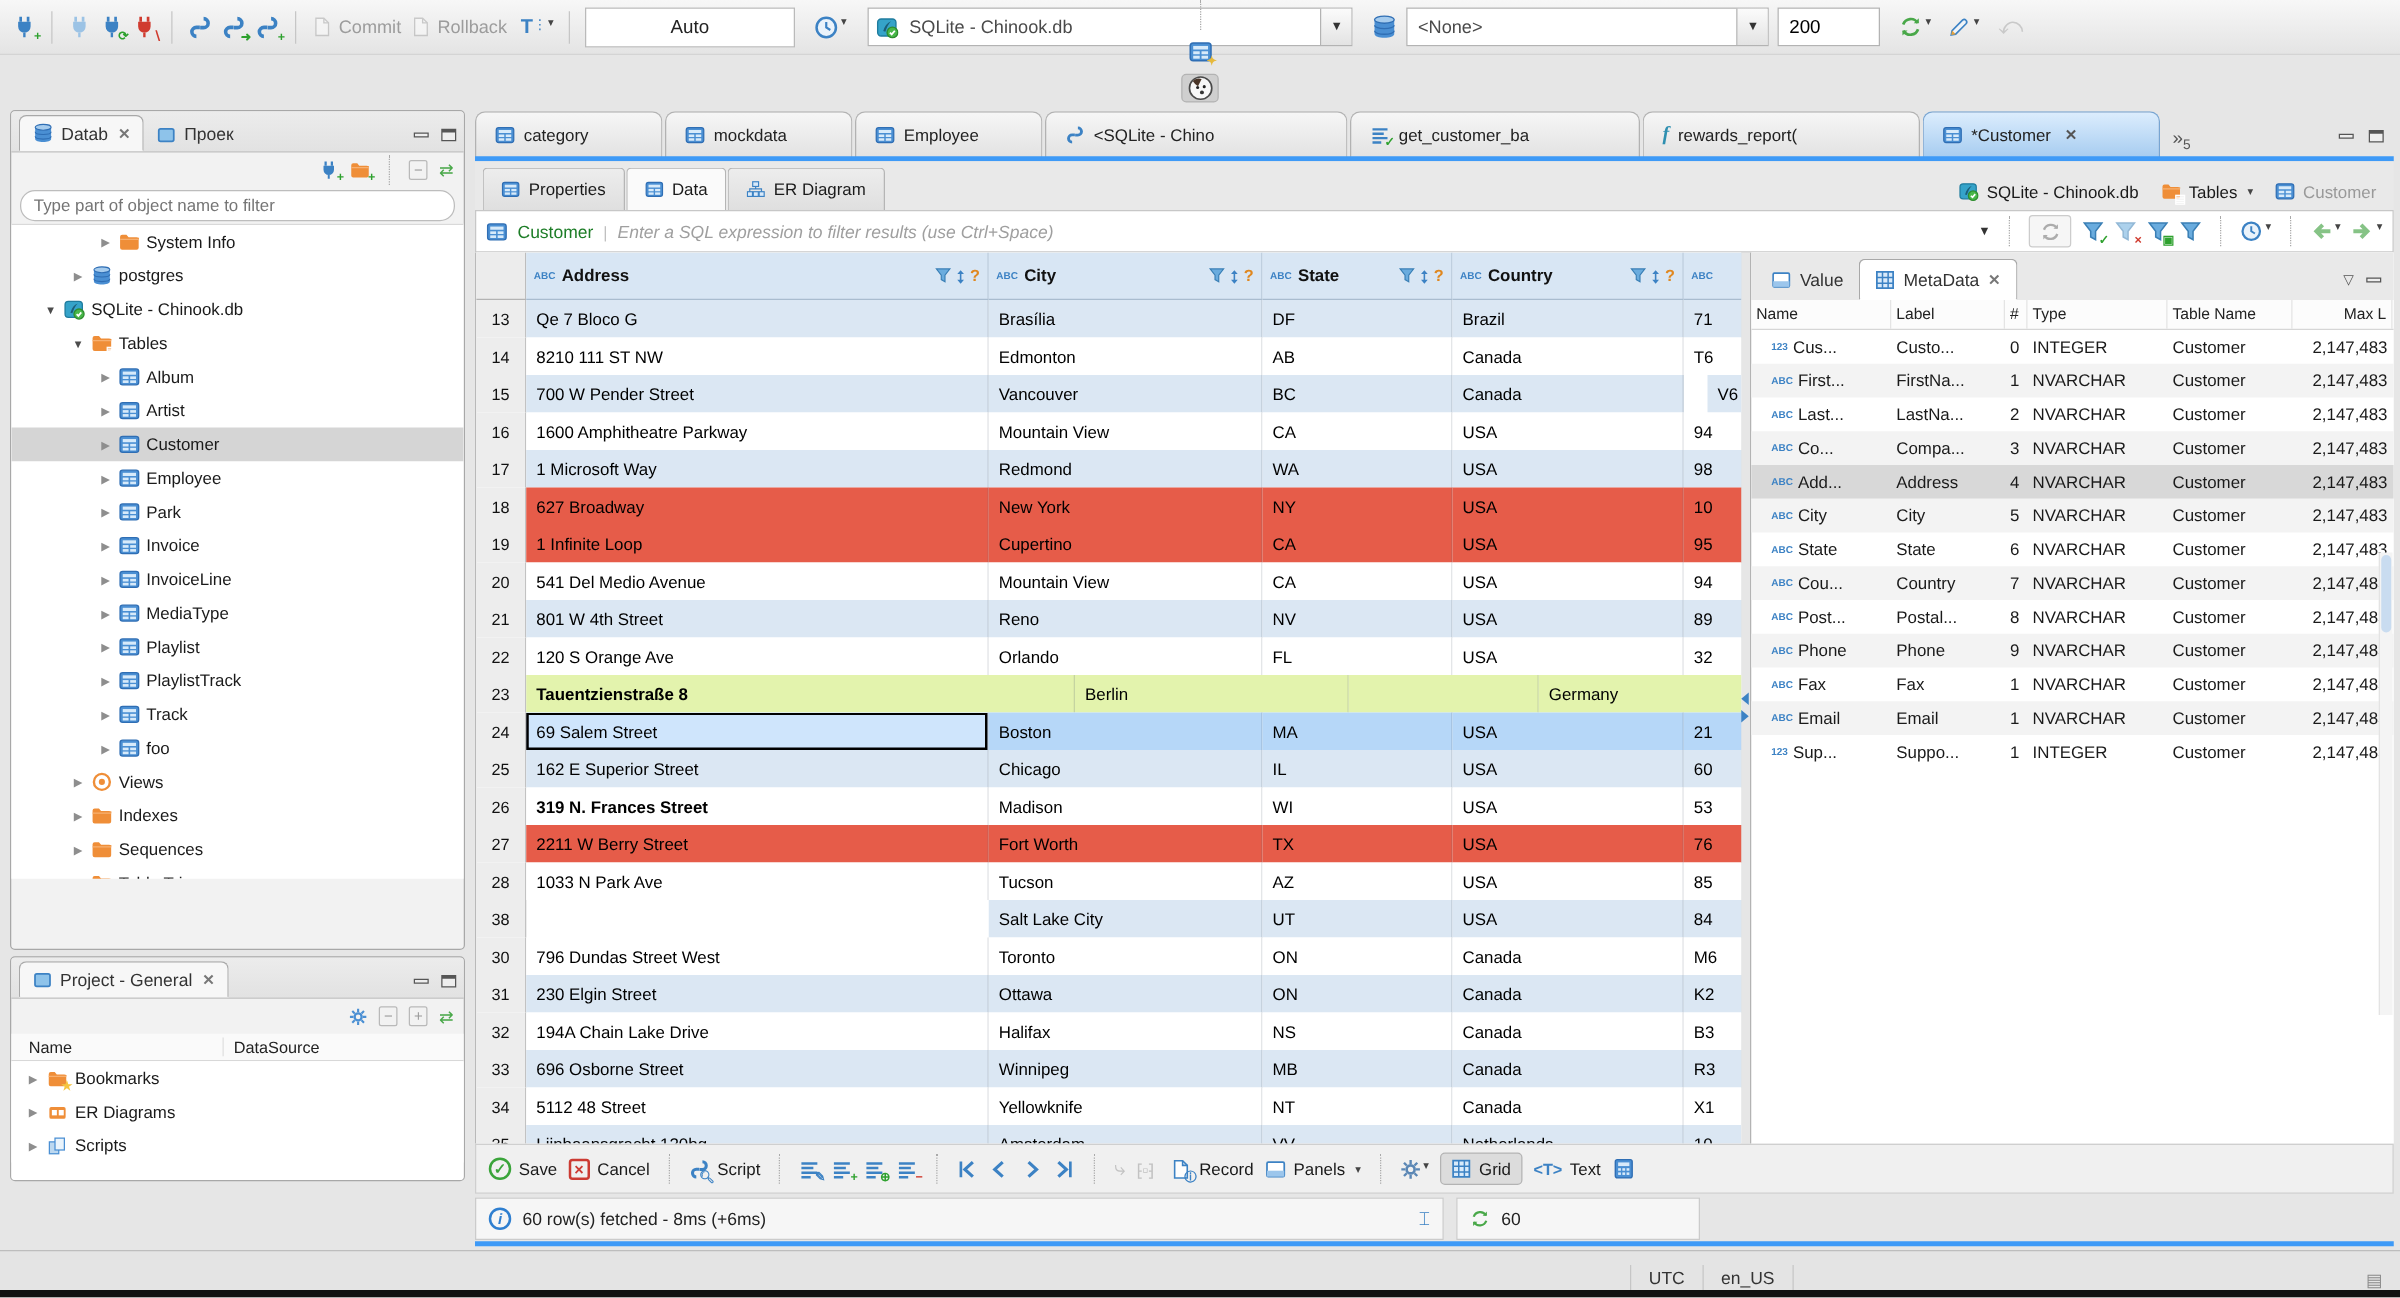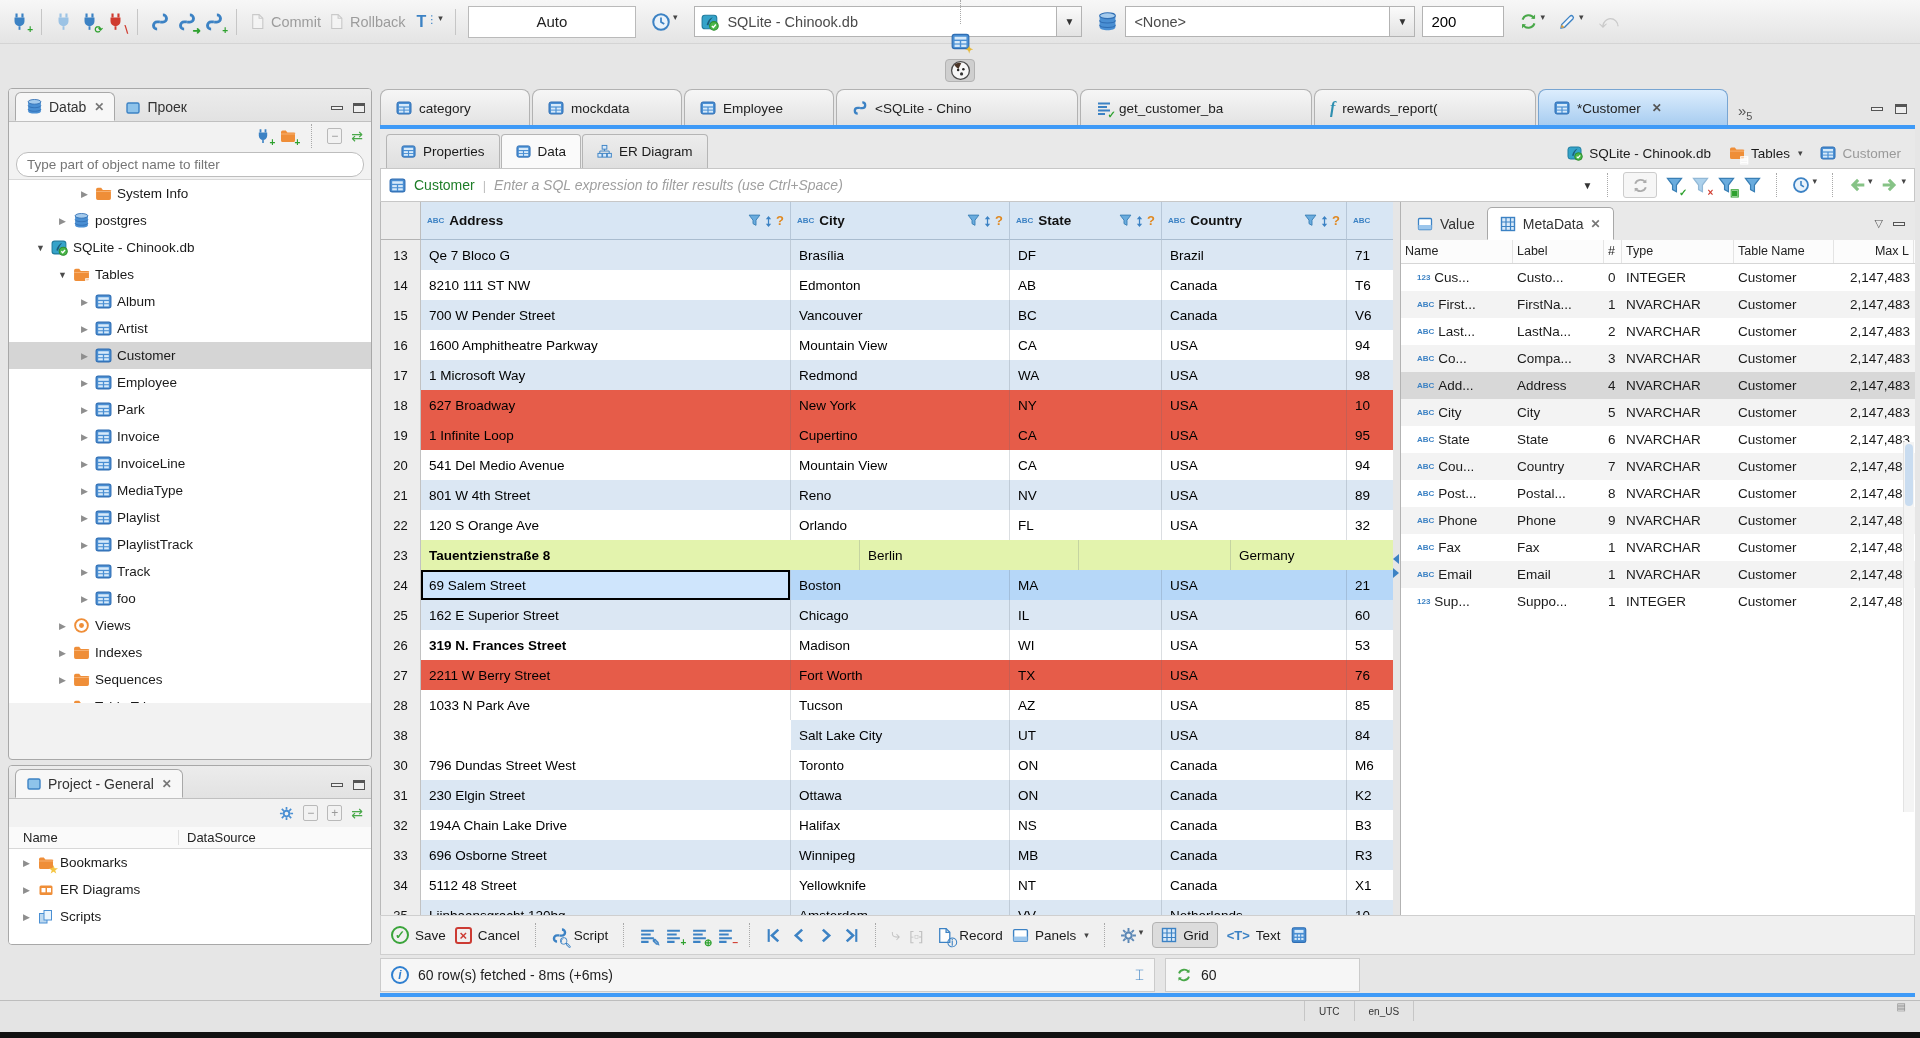--- a/index.html
+++ b/index.html
@@ -139,21 +139,21 @@
   .x-box { width:17px; height:17px; border:2px solid #cc3b33; border-radius:3px; color:#cc3b33; font-size:13px; font-weight:bold; display:flex; align-items:center; justify-content:center; }
   .i-circle { width:18px; height:18px; border:2px solid #2f7fd0; border-radius:50%; color:#2f7fd0; font-size:12px; font-weight:bold; font-style:italic; display:flex; align-items:center; justify-content:center; }
   .txt-ic { color:#3c82c4; font-size:13px; font-weight:bold; }
 
   #statusrow { position:absolute; left:380px; top:955px; width:1535px; height:40px; display:flex; align-items:center; gap:10px; }
   .stat-box { height:34px; border:1px solid #cbcbcb; background:#f6f6f6; display:flex; align-items:center; gap:9px; padding:0 10px; font-size:14px; color:#222; }
   #stat-msg { width:775px; }
   #stat-fetch { width:195px; }
   #ed-blue2 { position:absolute; left:380px; top:993px; width:1535px; height:4px; background:#3e9af7; }
 
-  #wstatus { position:absolute; left:0; top:1000px; width:1920px; height:32px; background:#e4e4e4; border-top:1px solid #bdbdbd; display:flex; align-items:flex-start; font-size:10px; color:#333; }
+  #wstatus { position:absolute; left:0; top:1000px; width:1920px; height:32px; background:#e4e4e4; border-top:1px solid #bdbdbd; display:flex; align-items:flex-end; font-size:14px; color:#333; }
   .ws-sep { width:1px; height:20px; background:#c6c6c6; margin:0 14px; }
   #blackbar { position:absolute; left:0; top:1032px; width:1920px; height:6px; background:#111; }
 </style>
 </head>
 <body>
 
 <svg width="0" height="0" style="position:absolute">
   <defs>
     <symbol id="s-table" viewBox="0 0 16 16">
       <rect x="1" y="2" width="14" height="12" rx="2" fill="#4a8fd3" stroke="#2f6eb4" stroke-width="1"></rect>
@@ -947,21 +947,21 @@
       <div class="g-c" style="width: 152px; flex: 0 0 auto;">AB</div>
       <div class="g-c" style="width: 185px; flex: 0 0 auto;">Canada</div>
       <div class="g-c" style="width: 47px; flex: 0 0 auto;">T6</div>
     </div>
     <div class="g-row bg-blue">
       <div class="g-rn">15</div>
       <div class="g-c" style="width: 370px; flex: 0 0 auto;">700 W Pender Street</div>
       <div class="g-c" style="width: 219px; flex: 0 0 auto;">Vancouver</div>
       <div class="g-c" style="width: 152px; flex: 0 0 auto;">BC</div>
       <div class="g-c" style="width: 185px; flex: 0 0 auto;">Canada</div>
-      <div class="g-c" style="width: 47px; flex: 0 0 auto;">V6</div>
+      <div class="g-c" style="width: 47px; flex: 0 0 auto; margin-left: 19px;">V6</div>
     </div>
     <div class="g-row bg-white">
       <div class="g-rn">16</div>
       <div class="g-c" style="width: 370px; flex: 0 0 auto;">1600 Amphitheatre Parkway</div>
       <div class="g-c" style="width: 219px; flex: 0 0 auto;">Mountain View</div>
       <div class="g-c" style="width: 152px; flex: 0 0 auto;">CA</div>
       <div class="g-c" style="width: 185px; flex: 0 0 auto;">USA</div>
       <div class="g-c" style="width: 47px; flex: 0 0 auto;">94</div>
     </div>
     <div class="g-row bg-blue">

